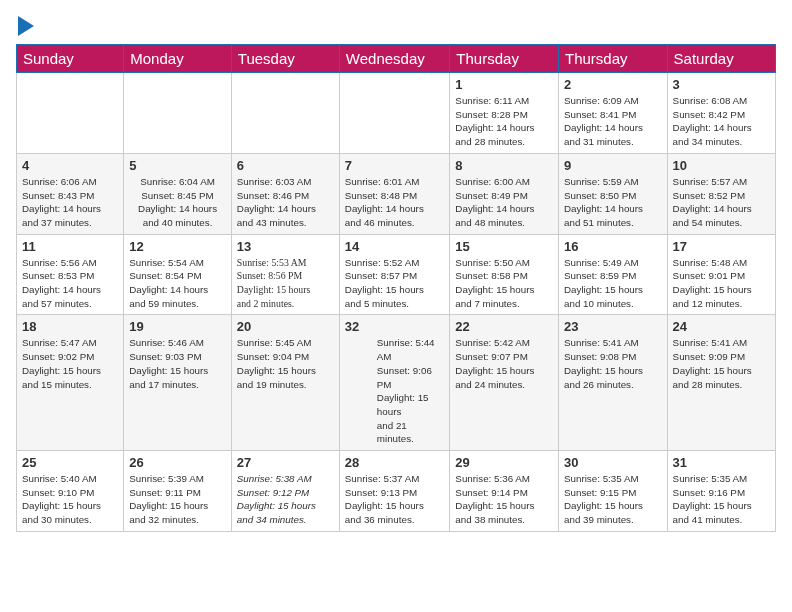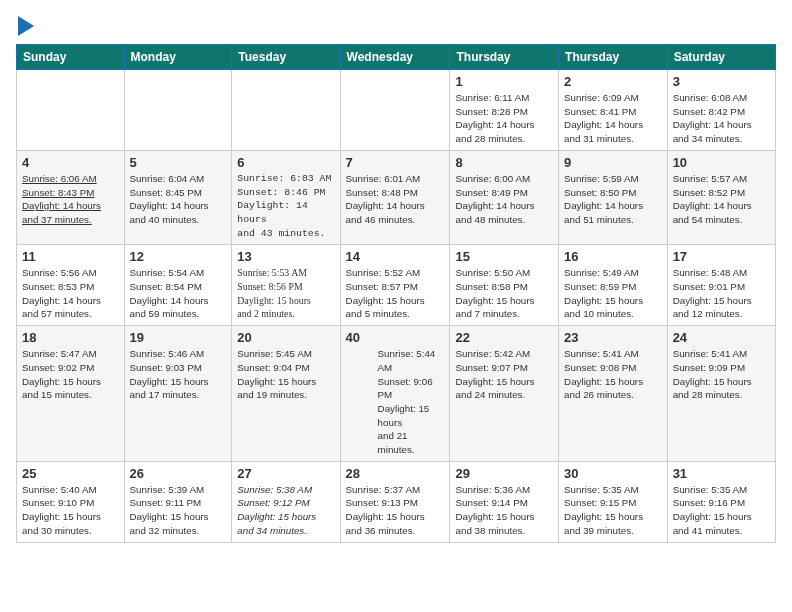--- a/index.html
+++ b/index.html
@@ -55,26 +55,26 @@
     .location {
       font-size: 14px;
       color: #555;
     }
     .calendar {
       width: 100%;
       border-collapse: collapse;
       font-size: 10.5px;
     }
     .calendar th {
-      background: #0f766e;
+      background: #be185d;
       color: #fff;
       text-align: left;
       padding: 5px 6px;
-      font-size: 12px;
-      font-weight: bold;
+      font-size: 15px;
+      font-weight: normal;
       border: 1px solid #1a6fb5;
     }
     .calendar td {
       border: 1px solid #ccc;
       vertical-align: top;
       padding: 4px 5px;
       width: 113px;
       min-height: 90px;
     }
     .calendar tr:nth-child(even) td {
@@ -158,35 +158,35 @@
           <span class="day-num">3</span>
           <div class="day-info" style="white-space: pre-line;">Sunrise: 6:08 AM
 Sunset: 8:42 PM
 Daylight: 14 hours
 and 34 minutes.</div>
         </td>
       </tr>
       <tr class="row-2">
         <td>
           <span class="day-num">4</span>
-          <div class="day-info" style="white-space: pre-line; text-decoration: underline;">Sunrise: 6:06 AM
+          <div class="day-info" style="white-space: pre-line;">Sunrise: 6:06 AM
 Sunset: 8:43 PM
 Daylight: 14 hours
 and 37 minutes.</div>
         </td>
         <td>
           <span class="day-num">5</span>
-          <div class="day-info" style="white-space: pre-line;">Sunrise: 6:04 AM
+          <div class="day-info" style="white-space: pre-line; text-align: center;">Sunrise: 6:04 AM
 Sunset: 8:45 PM
 Daylight: 14 hours
 and 40 minutes.</div>
         </td>
         <td>
           <span class="day-num">6</span>
-          <div class="day-info" style="white-space: pre-line; font-family: Liberation Mono, monospace;">Sunrise: 6:03 AM
+          <div class="day-info" style="white-space: pre-line;">Sunrise: 6:03 AM
 Sunset: 8:46 PM
 Daylight: 14 hours
 and 43 minutes.</div>
         </td>
         <td>
           <span class="day-num">7</span>
           <div class="day-info" style="white-space: pre-line;">Sunrise: 6:01 AM
 Sunset: 8:48 PM
 Daylight: 14 hours
 and 46 minutes.</div>
@@ -280,21 +280,21 @@
 and 17 minutes.</div>
         </td>
         <td>
           <span class="day-num">20</span>
           <div class="day-info" style="white-space: pre-line;">Sunrise: 5:45 AM
 Sunset: 9:04 PM
 Daylight: 15 hours
 and 19 minutes.</div>
         </td>
         <td>
-          <span class="day-num">40</span>
+          <span class="day-num">32</span>
           <div class="day-info" style="white-space: pre-line; margin-left: 32px;">Sunrise: 5:44 AM
 Sunset: 9:06 PM
 Daylight: 15 hours
 and 21 minutes.</div>
         </td>
         <td>
           <span class="day-num">22</span>
           <div class="day-info" style="white-space: pre-line;">Sunrise: 5:42 AM
 Sunset: 9:07 PM
 Daylight: 15 hours

